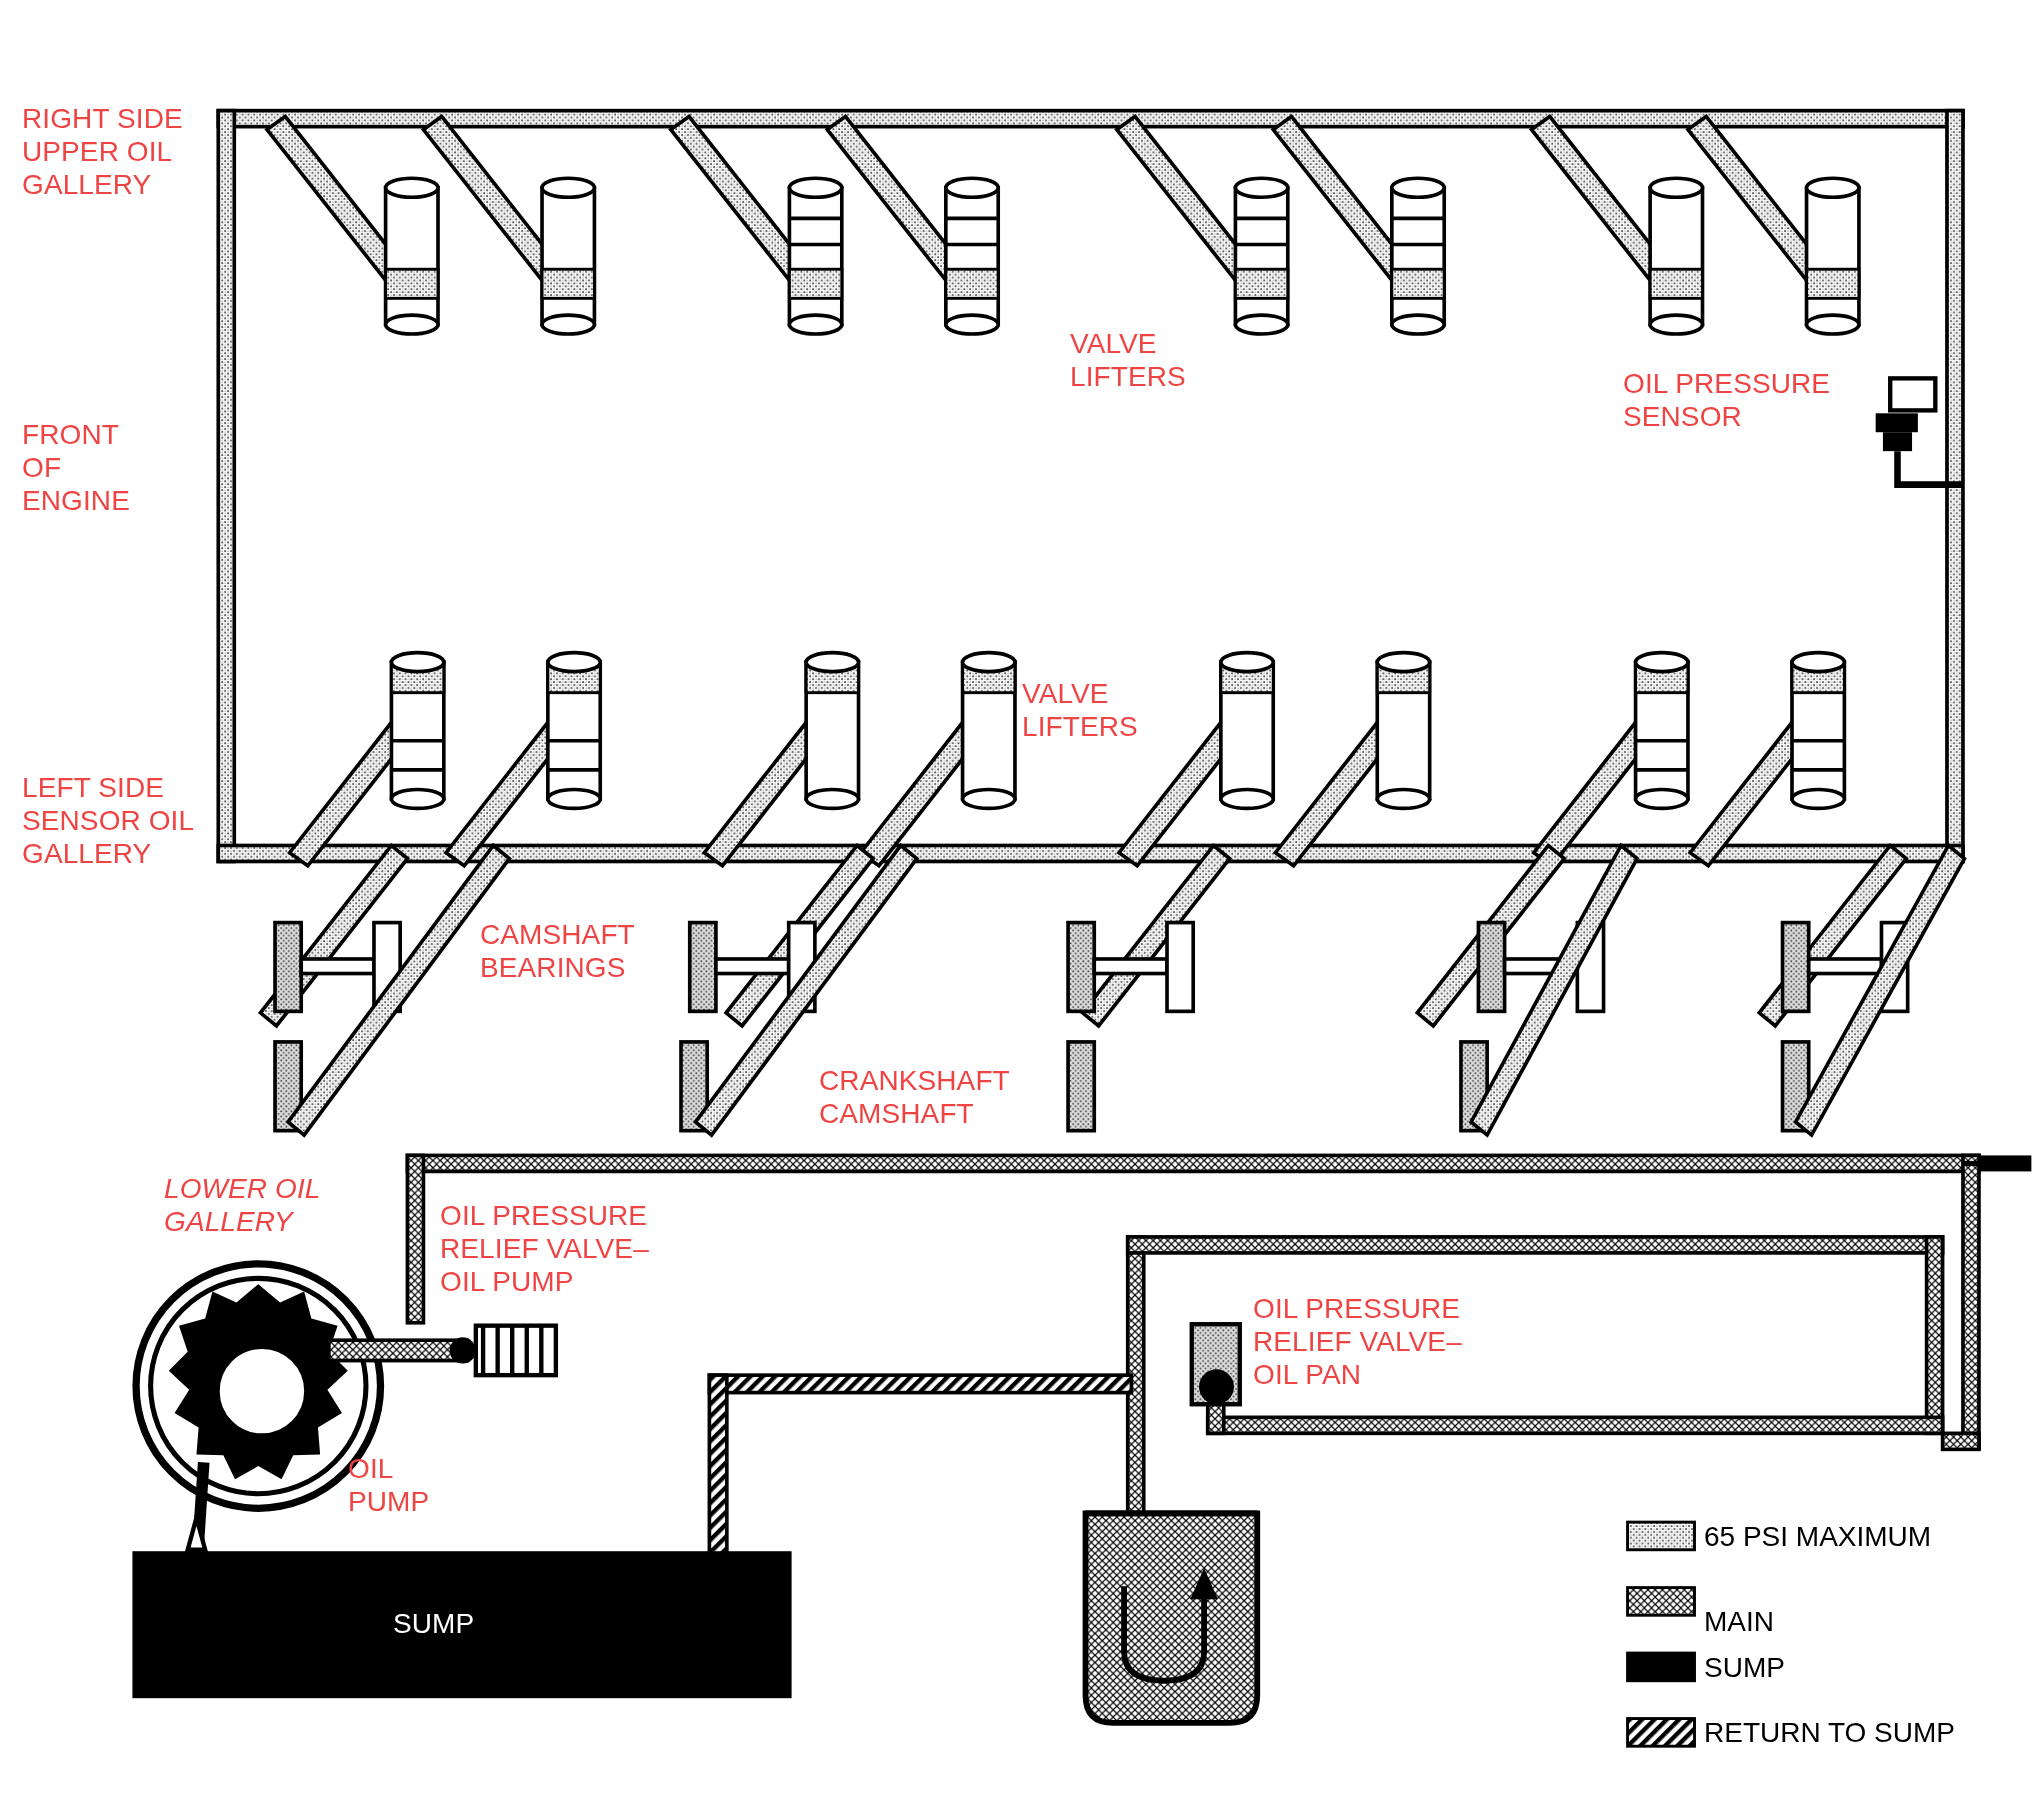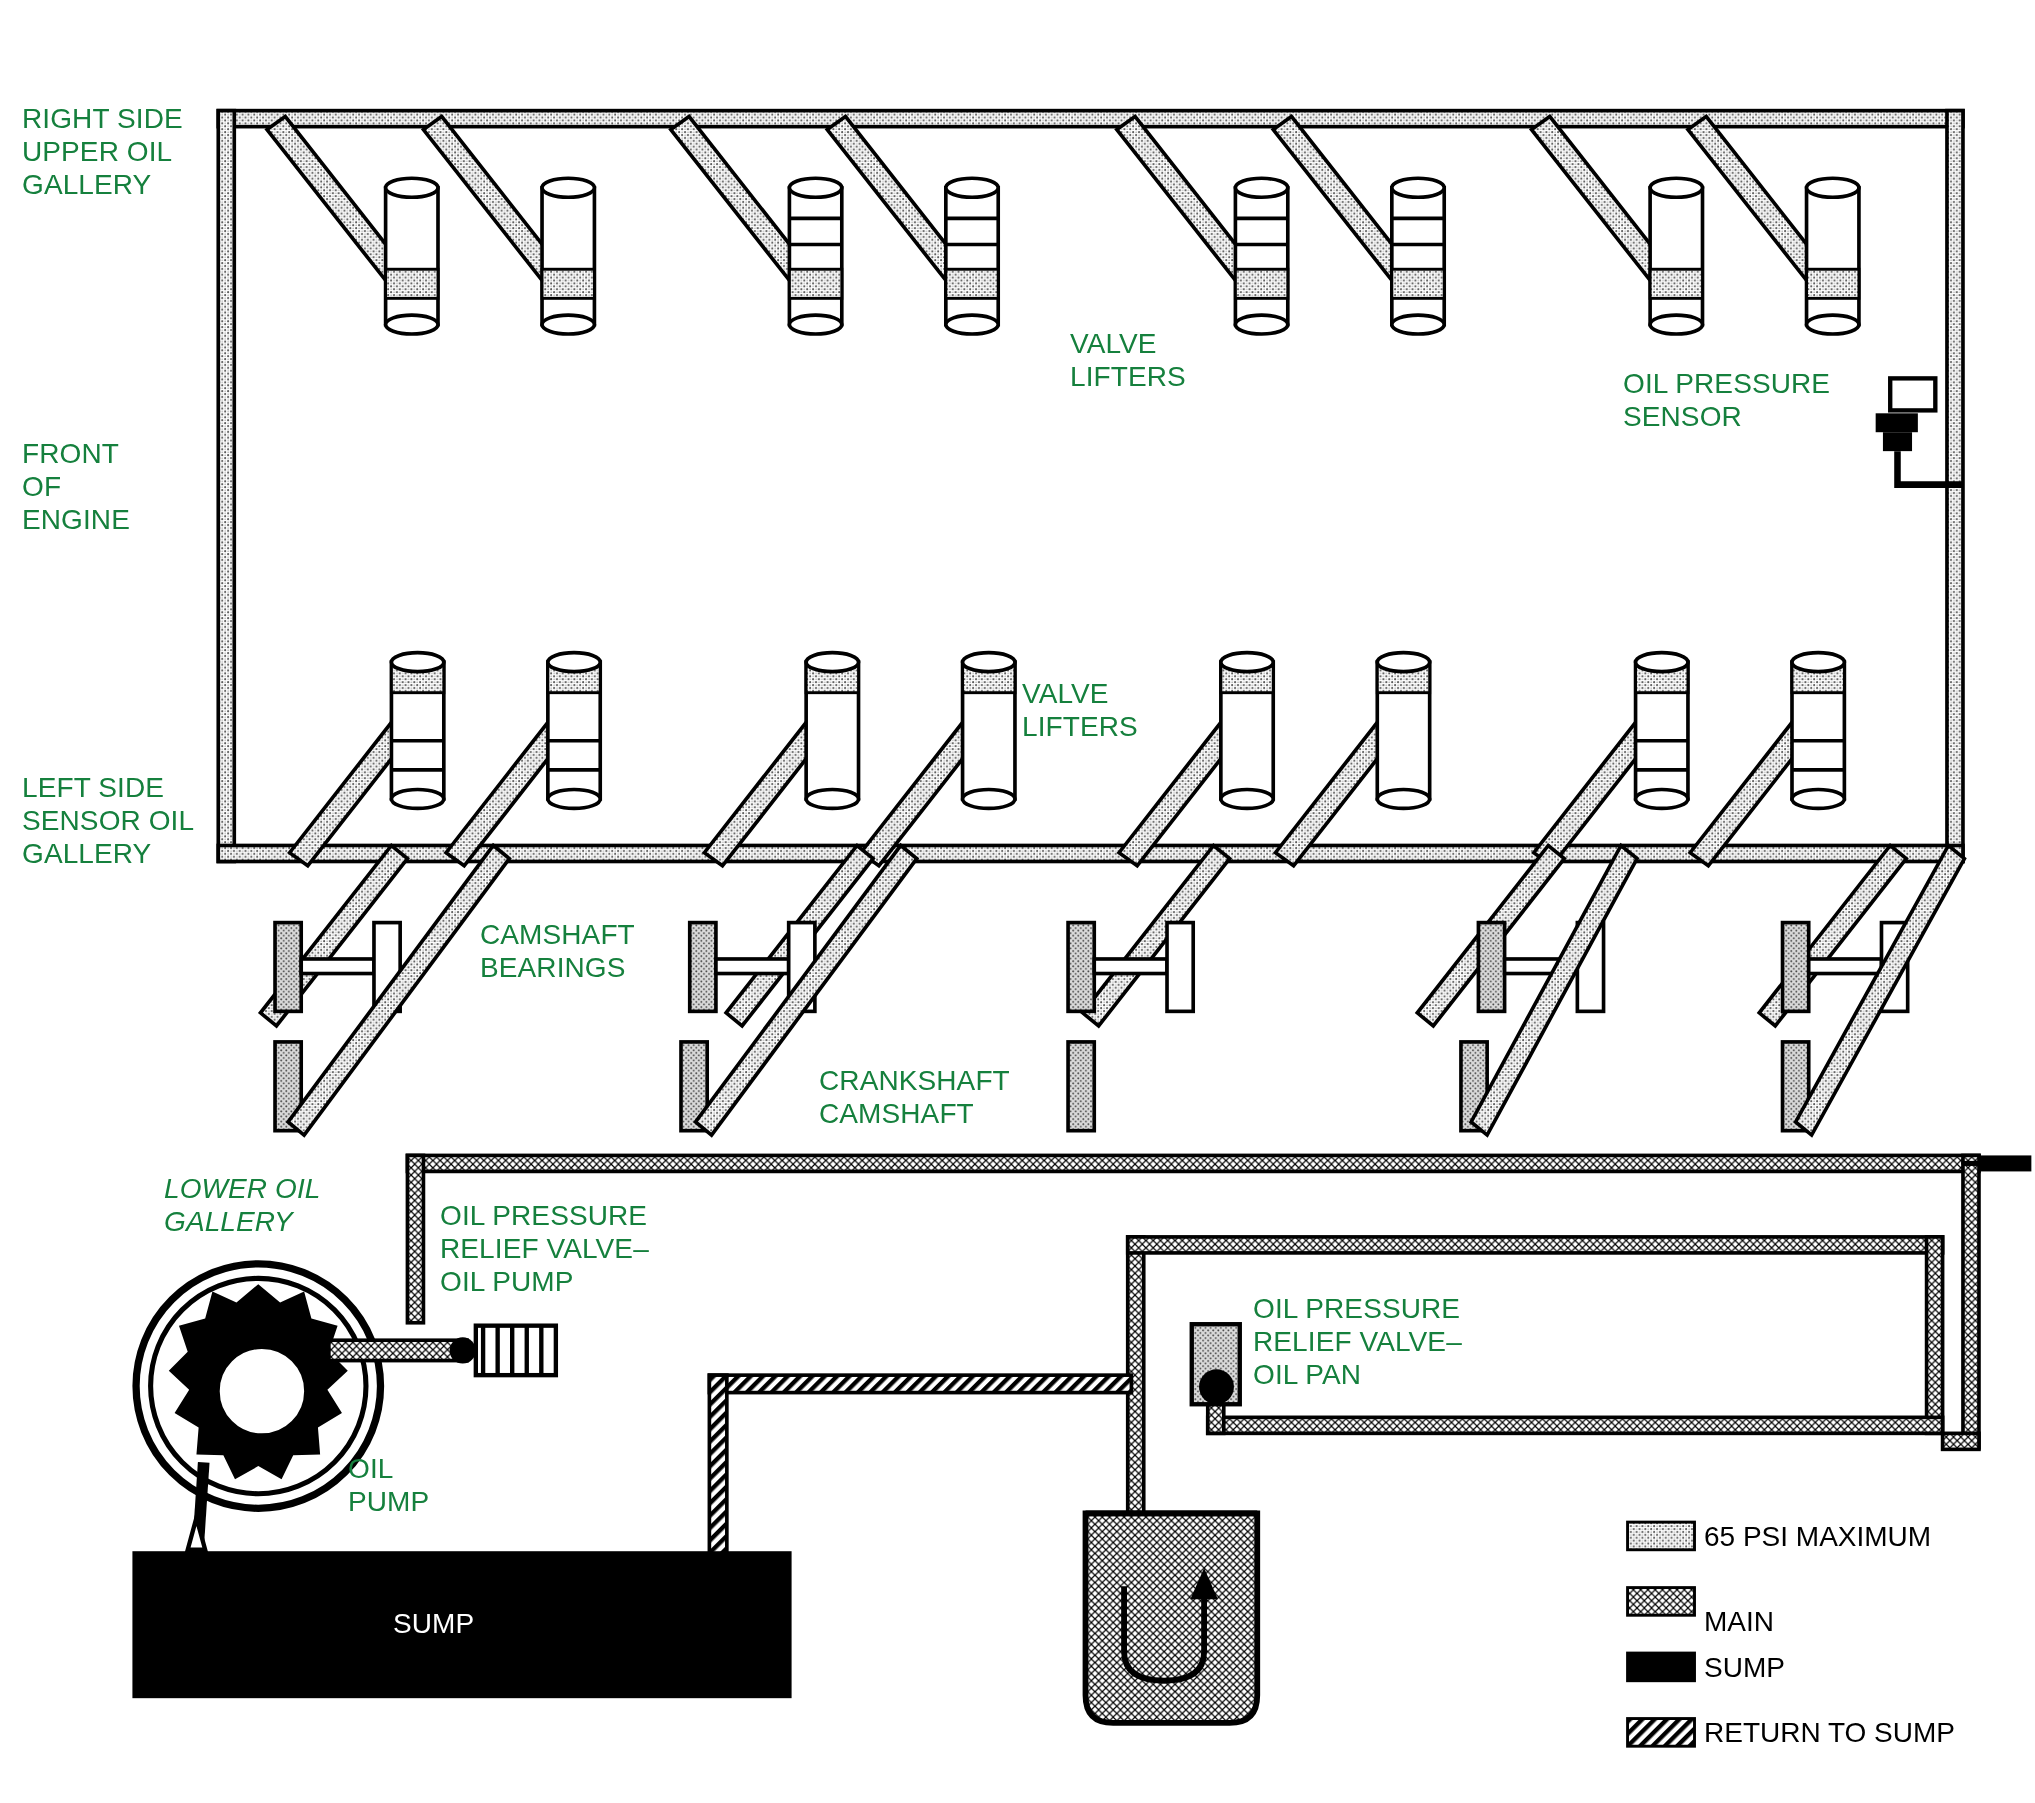--- a/index.html
+++ b/index.html
@@ -15,21 +15,21 @@
     width: 2035px;
     height: 1803px;
     background: #ffffff;
     overflow: hidden;
   }
   .lbl {
     position: absolute;
     font-family: "Liberation Sans", sans-serif;
     font-size: 28px;
     line-height: 1.18;
-    color: #15803d;
+    color: #ef4444;
     white-space: pre;
     letter-spacing: 0.1px;
   }
   .legend-label {
     position: absolute;
     font-family: "Liberation Sans", sans-serif;
     font-size: 28px;
     color: #000;
     white-space: pre;
   }
@@ -366,21 +366,21 @@
         <rect x="2237" y="2362" width="92" height="38" fill="url(#patReturn)" stroke="#000" stroke-width="4"></rect>
       </g>
 
     </g>
   </svg>
 
   <div class="lbl" style="left:22px; top:102px;">RIGHT SIDE
 UPPER OIL
 GALLERY</div>
 
-  <div class="lbl" style="left:22px; top:437px;">FRONT
+  <div class="lbl" style="left:22px; top:418px;">FRONT
 OF
 ENGINE</div>
 
   <div class="lbl" style="left:22px; top:771px;">LEFT SIDE
 SENSOR OIL
 GALLERY</div>
 
   <div class="lbl" style="left:1070px; top:327px;">VALVE
 LIFTERS</div>
 

